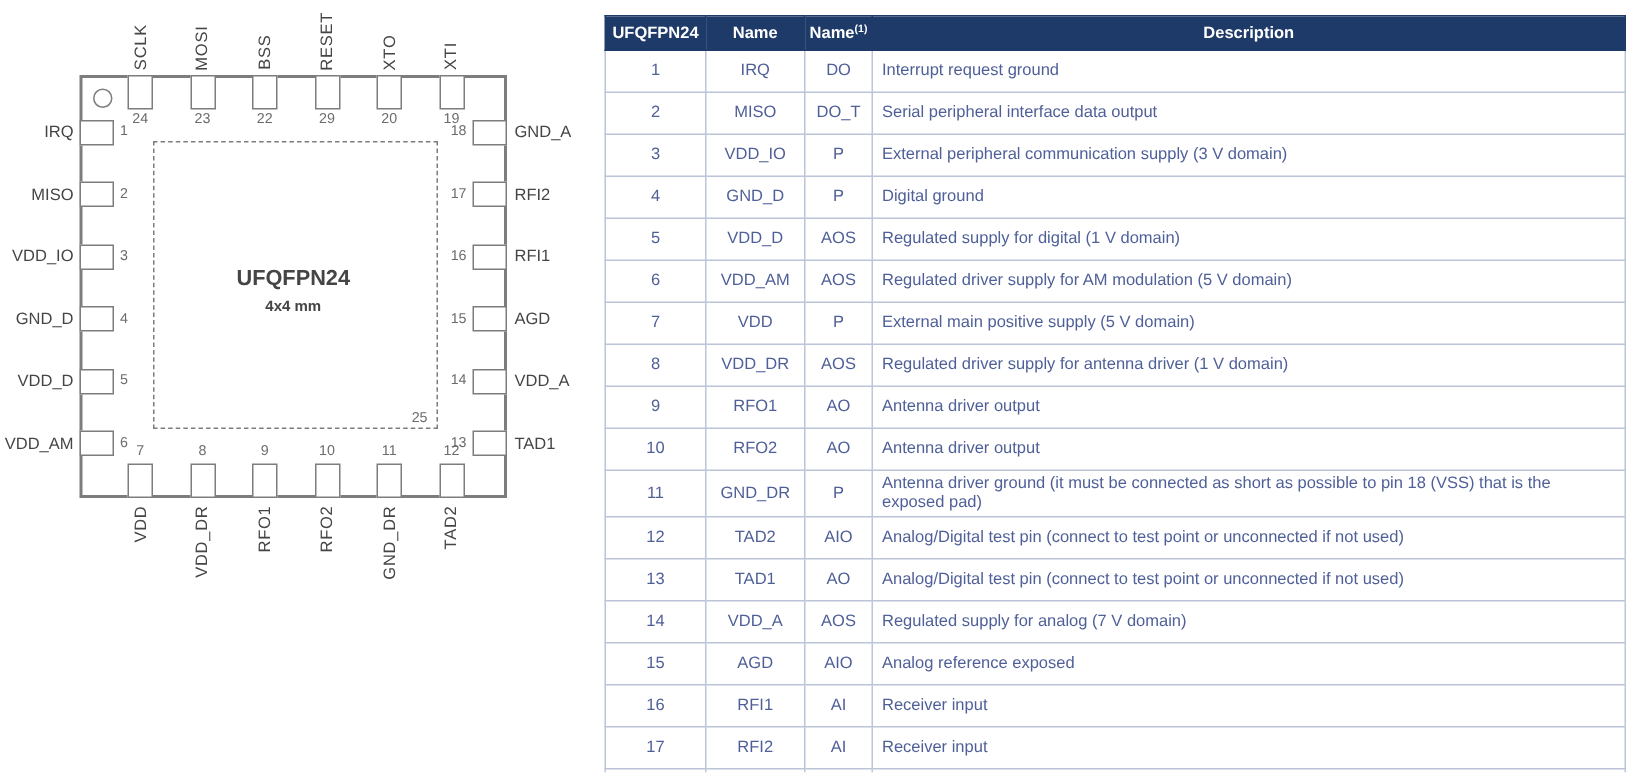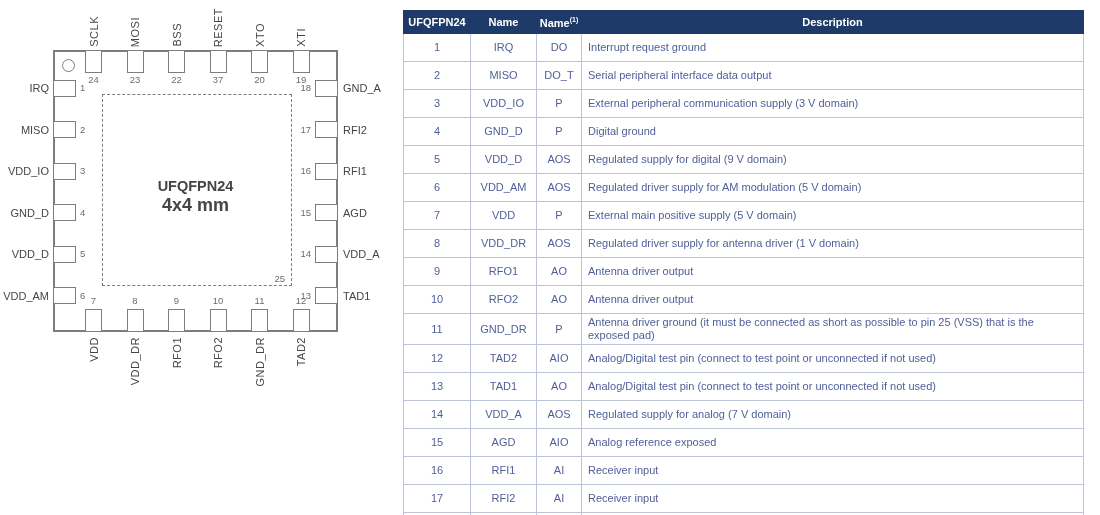--- a/index.html
+++ b/index.html
@@ -17,21 +17,21 @@
     position:absolute;left:7px;top:7px;width:13px;height:13px;border-radius:50%;
     border:1.5px solid #7d7d7d;background:#ffffff;box-sizing:border-box;
   }
   .epad{
     position:absolute;left:47px;top:42px;width:190px;height:192px;
     border:1.5px dashed #7d7d7d;box-sizing:border-box;
   }
   .epad-num{position:absolute;right:6px;bottom:1px;font-size:9.5px;color:#6c6c6c;}
   .chip-title{position:absolute;left:0;right:0;top:125px;text-align:center;color:#454545;}
   .chip-title .t1{font-size:14.5px;font-weight:bold;line-height:19px;}
-  .chip-title .t2{font-size:18px;font-weight:bold;line-height:18px;}
+  .chip-title .t2{font-size:10px;font-weight:bold;line-height:18px;}
   .pad{position:absolute;border:1.5px solid #7d7d7d;background:#ffffff;box-sizing:border-box;}
   .pin-num{position:absolute;font-size:9.5px;color:#6c6c6c;line-height:10px;}
   .pin-num.ctr{text-align:center;}
   .side-label{position:absolute;font-size:11px;color:#454545;line-height:14px;white-space:nowrap;}
   .vlabel-box{position:absolute;display:flex;justify-content:center;}
   .vlabel-box.topside{align-items:flex-end;}
   .vlabel-box.botside{align-items:flex-start;}
   .vlabel{
     writing-mode:vertical-rl;transform:rotate(180deg);
     font-size:11px;color:#454545;white-space:nowrap;letter-spacing:0.5px;
@@ -71,21 +71,21 @@
         <div class="t2">4x4 mm</div>
       </div>
       <div id="pads">
           <div class="pad" style="left: 30px; top: -2px; width: 17px; height: 23px;"></div>
           <div class="pin-num ctr" style="left: 22.5px; top: 23px; width: 32px; text-align: center;">24</div>
           <div class="pad" style="left: 71.5px; top: -2px; width: 17px; height: 23px;"></div>
           <div class="pin-num ctr" style="left: 64px; top: 23px; width: 32px;">23</div>
           <div class="pad" style="left: 113px; top: -2px; width: 17px; height: 23px;"></div>
           <div class="pin-num ctr" style="left: 105.5px; top: 23px; width: 32px;">22</div>
           <div class="pad" style="left: 154.5px; top: -2px; width: 17px; height: 23px;"></div>
-          <div class="pin-num ctr" style="left: 147px; top: 23px; width: 32px;">37</div>
+          <div class="pin-num ctr" style="left: 147px; top: 23px; width: 32px;">29</div>
           <div class="pad" style="left: 196px; top: -2px; width: 17px; height: 23px;"></div>
           <div class="pin-num ctr" style="left: 188.5px; top: 23px; width: 32px;">20</div>
           <div class="pad" style="left: 237.5px; top: -2px; width: 17px; height: 23px;"></div>
           <div class="pin-num ctr" style="left: 230px; top: 23px; width: 32px;">19</div>
           <div class="pad" style="left: 30px; bottom: -2px; width: 17px; height: 23px;"></div>
           <div class="pin-num ctr" style="left: 22.5px; bottom: 24px; width: 32px;">7</div>
           <div class="pad" style="left: 71.5px; bottom: -2px; width: 17px; height: 23px;"></div>
           <div class="pin-num ctr" style="left: 64px; bottom: 24px; width: 32px;">8</div>
           <div class="pad" style="left: 113px; bottom: -2px; width: 17px; height: 23px;"></div>
           <div class="pin-num ctr" style="left: 105.5px; bottom: 24px; width: 32px;">9</div>
@@ -210,21 +210,21 @@
         <tr>
           <td>4</td>
           <td>GND_D</td>
           <td>P</td>
           <td class="desc">Digital ground</td>
         </tr>
         <tr>
           <td>5</td>
           <td>VDD_D</td>
           <td>AOS</td>
-          <td class="desc">Regulated supply for digital (9 V domain)</td>
+          <td class="desc">Regulated supply for digital (1 V domain)</td>
         </tr>
         <tr>
           <td>6</td>
           <td>VDD_AM</td>
           <td>AOS</td>
           <td class="desc">Regulated driver supply for AM modulation (5 V domain)</td>
         </tr>
         <tr>
           <td>7</td>
           <td>VDD</td>
@@ -246,21 +246,21 @@
         <tr>
           <td>10</td>
           <td>RFO2</td>
           <td>AO</td>
           <td class="desc">Antenna driver output</td>
         </tr>
         <tr>
           <td>11</td>
           <td>GND_DR</td>
           <td>P</td>
-          <td class="desc">Antenna driver ground (it must be connected as short as possible to pin 25 (VSS) that is the exposed pad)</td>
+          <td class="desc">Antenna driver ground (it must be connected as short as possible to pin 18 (VSS) that is the exposed pad)</td>
         </tr>
         <tr>
           <td>12</td>
           <td>TAD2</td>
           <td>AIO</td>
           <td class="desc">Analog/Digital test pin (connect to test point or unconnected if not used)</td>
         </tr>
         <tr>
           <td>13</td>
           <td>TAD1</td>

